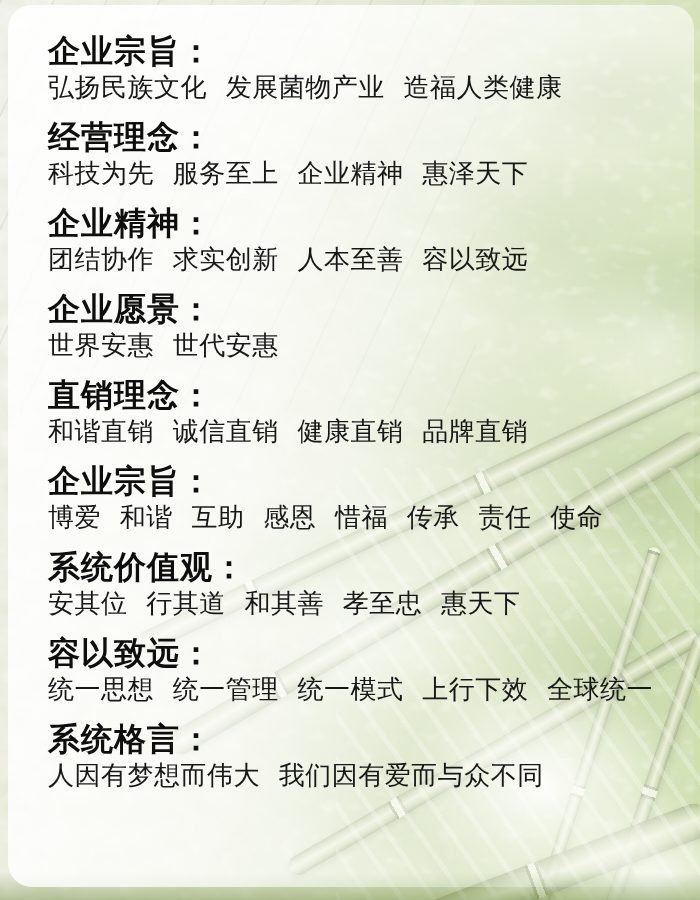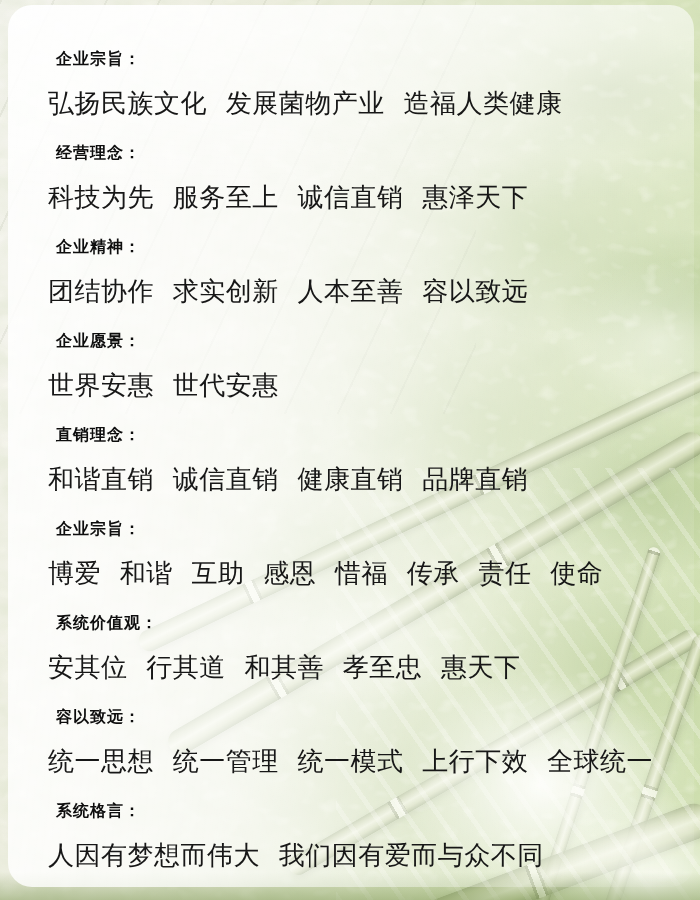--- a/index.html
+++ b/index.html
@@ -97,22 +97,22 @@
         rgba(255,255,255,0.07) 100%);
   }
 
   
   .text-layer {
     position: absolute;
     left: 48px; top: 33px; right: 24px;
   }
   .entry { margin: 0 0 14px 0; }
   .entry h2 {
-    margin: 8px;
-    font-size: 16px;
+    margin: 0;
+    font-size: 32px;
     font-weight: 700;
     line-height: 36px;
     letter-spacing: 1px;
     color: #0e0e0e;
     white-space: nowrap;
   }
   .entry p {
     margin: 0;
     font-size: 26px;
     font-weight: 400;
@@ -163,21 +163,21 @@
 
   <div class="panel"></div>
 
   <div class="text-layer">
     <section class="entry">
       <h2>企业宗旨：</h2>
       <p>弘扬民族文化 发展菌物产业 造福人类健康</p>
     </section>
     <section class="entry">
       <h2>经营理念：</h2>
-      <p>科技为先 服务至上 诚信直销 惠泽天下</p>
+      <p>科技为先 服务至上 企业精神 惠泽天下</p>
     </section>
     <section class="entry">
       <h2>企业精神：</h2>
       <p>团结协作 求实创新 人本至善 容以致远</p>
     </section>
     <section class="entry">
       <h2>企业愿景：</h2>
       <p>世界安惠 世代安惠</p>
     </section>
     <section class="entry">

